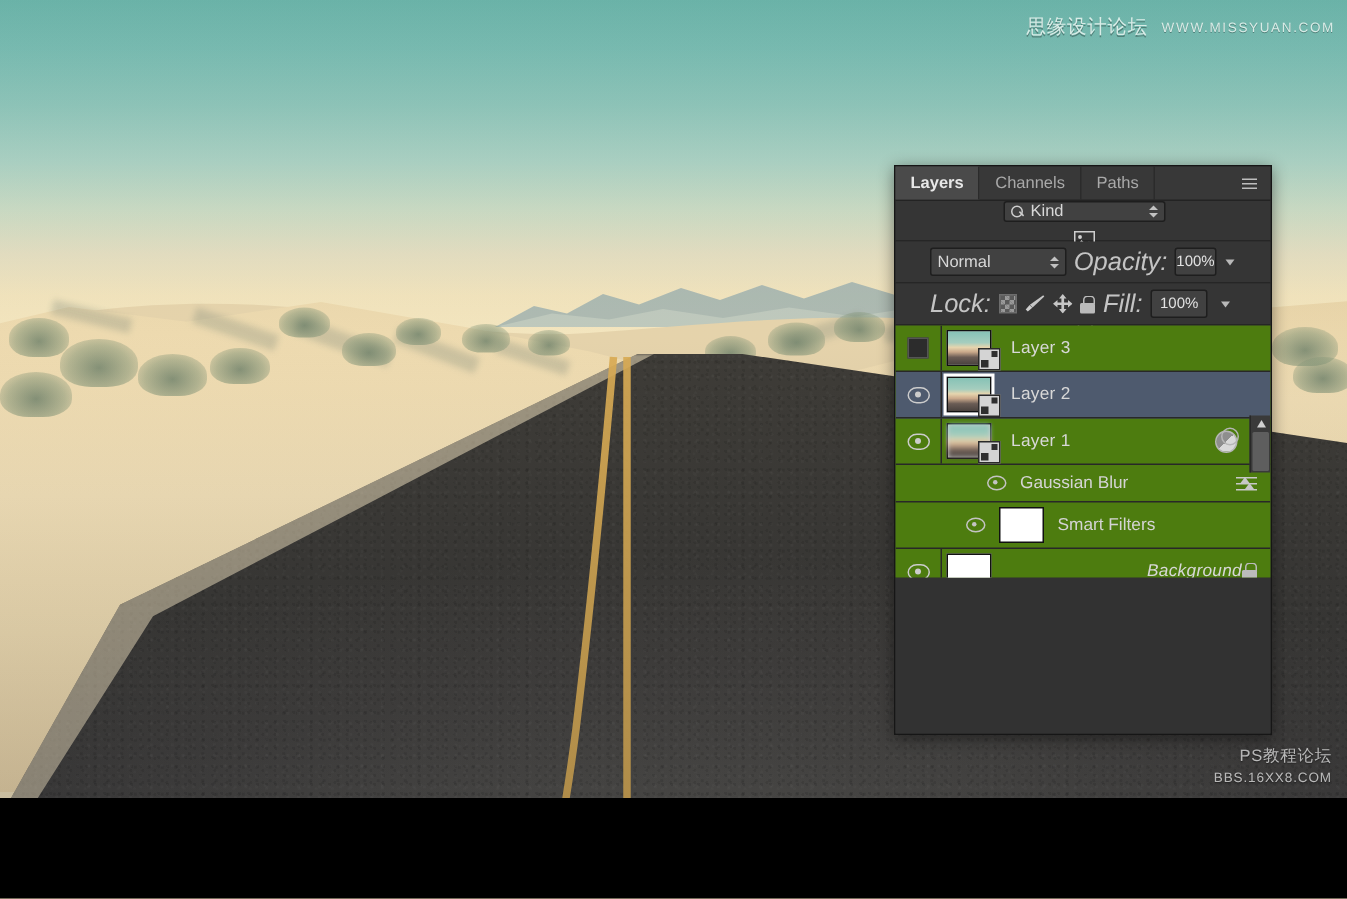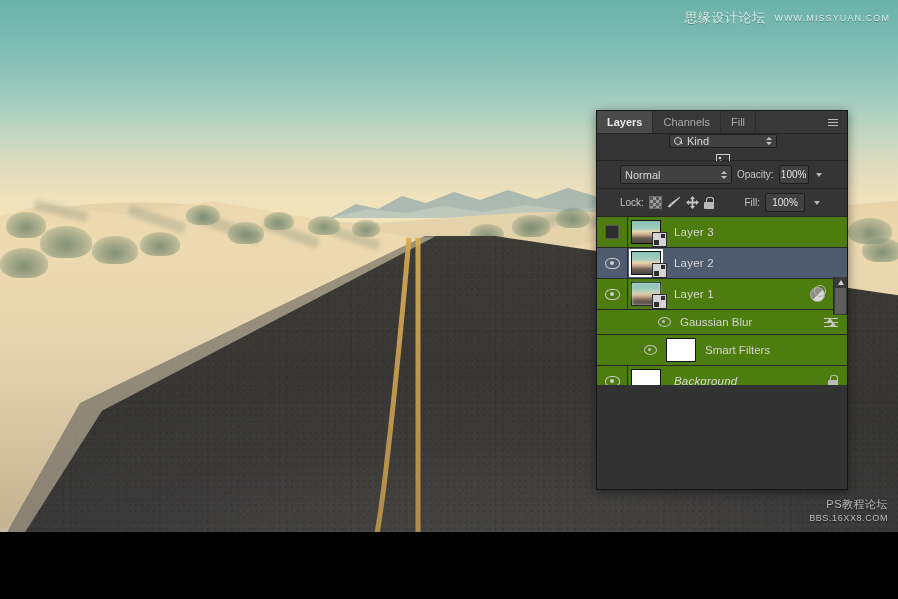--- a/index.html
+++ b/index.html
@@ -241,21 +241,21 @@
   }
   .blend-select {
     width: 138px; height: 17px;
     background: #414141;
     border: 1px solid #1e1e1e;
     border-radius: 2px;
     display: flex; align-items: center;
     padding: 0 4px;
     color: #d8d8d8; font-size: 11px;
   }
-  .fieldlabel { color: #c4c4c4; font-size: 10px; }
+  .fieldlabel { color: #c4c4c4; font-size: 17px; font-style: italic; }
   .numfield {
     width: 38px; height: 17px;
     background: #414141;
     border: 1px solid #1e1e1e;
     border-radius: 2px;
     display: flex; align-items: center; justify-content: center;
     color: #e2e2e2; font-size: 10px;
   }
   .caret-btn {
     width: 14px; height: 17px;
@@ -357,21 +357,21 @@
     border: 1px solid #111;
     flex: none;
   }
   .layer-name {
     flex: 1;
     padding-left: 10px;
     color: #d8d8d8;
     font-size: 11.5px;
     letter-spacing: .2px;
   }
-  .layer-name.italic { font-style: italic; }
+  .layer-name.italic { font-style: italic; text-align: right; }
 
   .sub-row {
     height: 30px;
     display: flex; align-items: center;
     border-bottom: 1px solid #282828;
     padding-left: 47px;
   }
   .sub-row.compact { height: 24px; }
   .eye-sm {
     width: 11px; height: 8px;
@@ -543,21 +543,21 @@
   <div class="wm-bot">
     <div class="cn">PS教程论坛</div>
     <div class="en">BBS.16XX8.COM</div>
   </div>
 
   <div class="panel">
 
     <div class="tabbar">
       <div class="tab active">Layers</div>
       <div class="tab">Channels</div>
-      <div class="tab">Fill</div>
+      <div class="tab">Paths</div>
       <div class="tab tab-fill"></div>
       <div class="panel-menu">
         <i></i>
           <i></i>
           <i></i>
       </div>
     </div>
 
     <div class="filterbar">
       <div class="kind-select">

